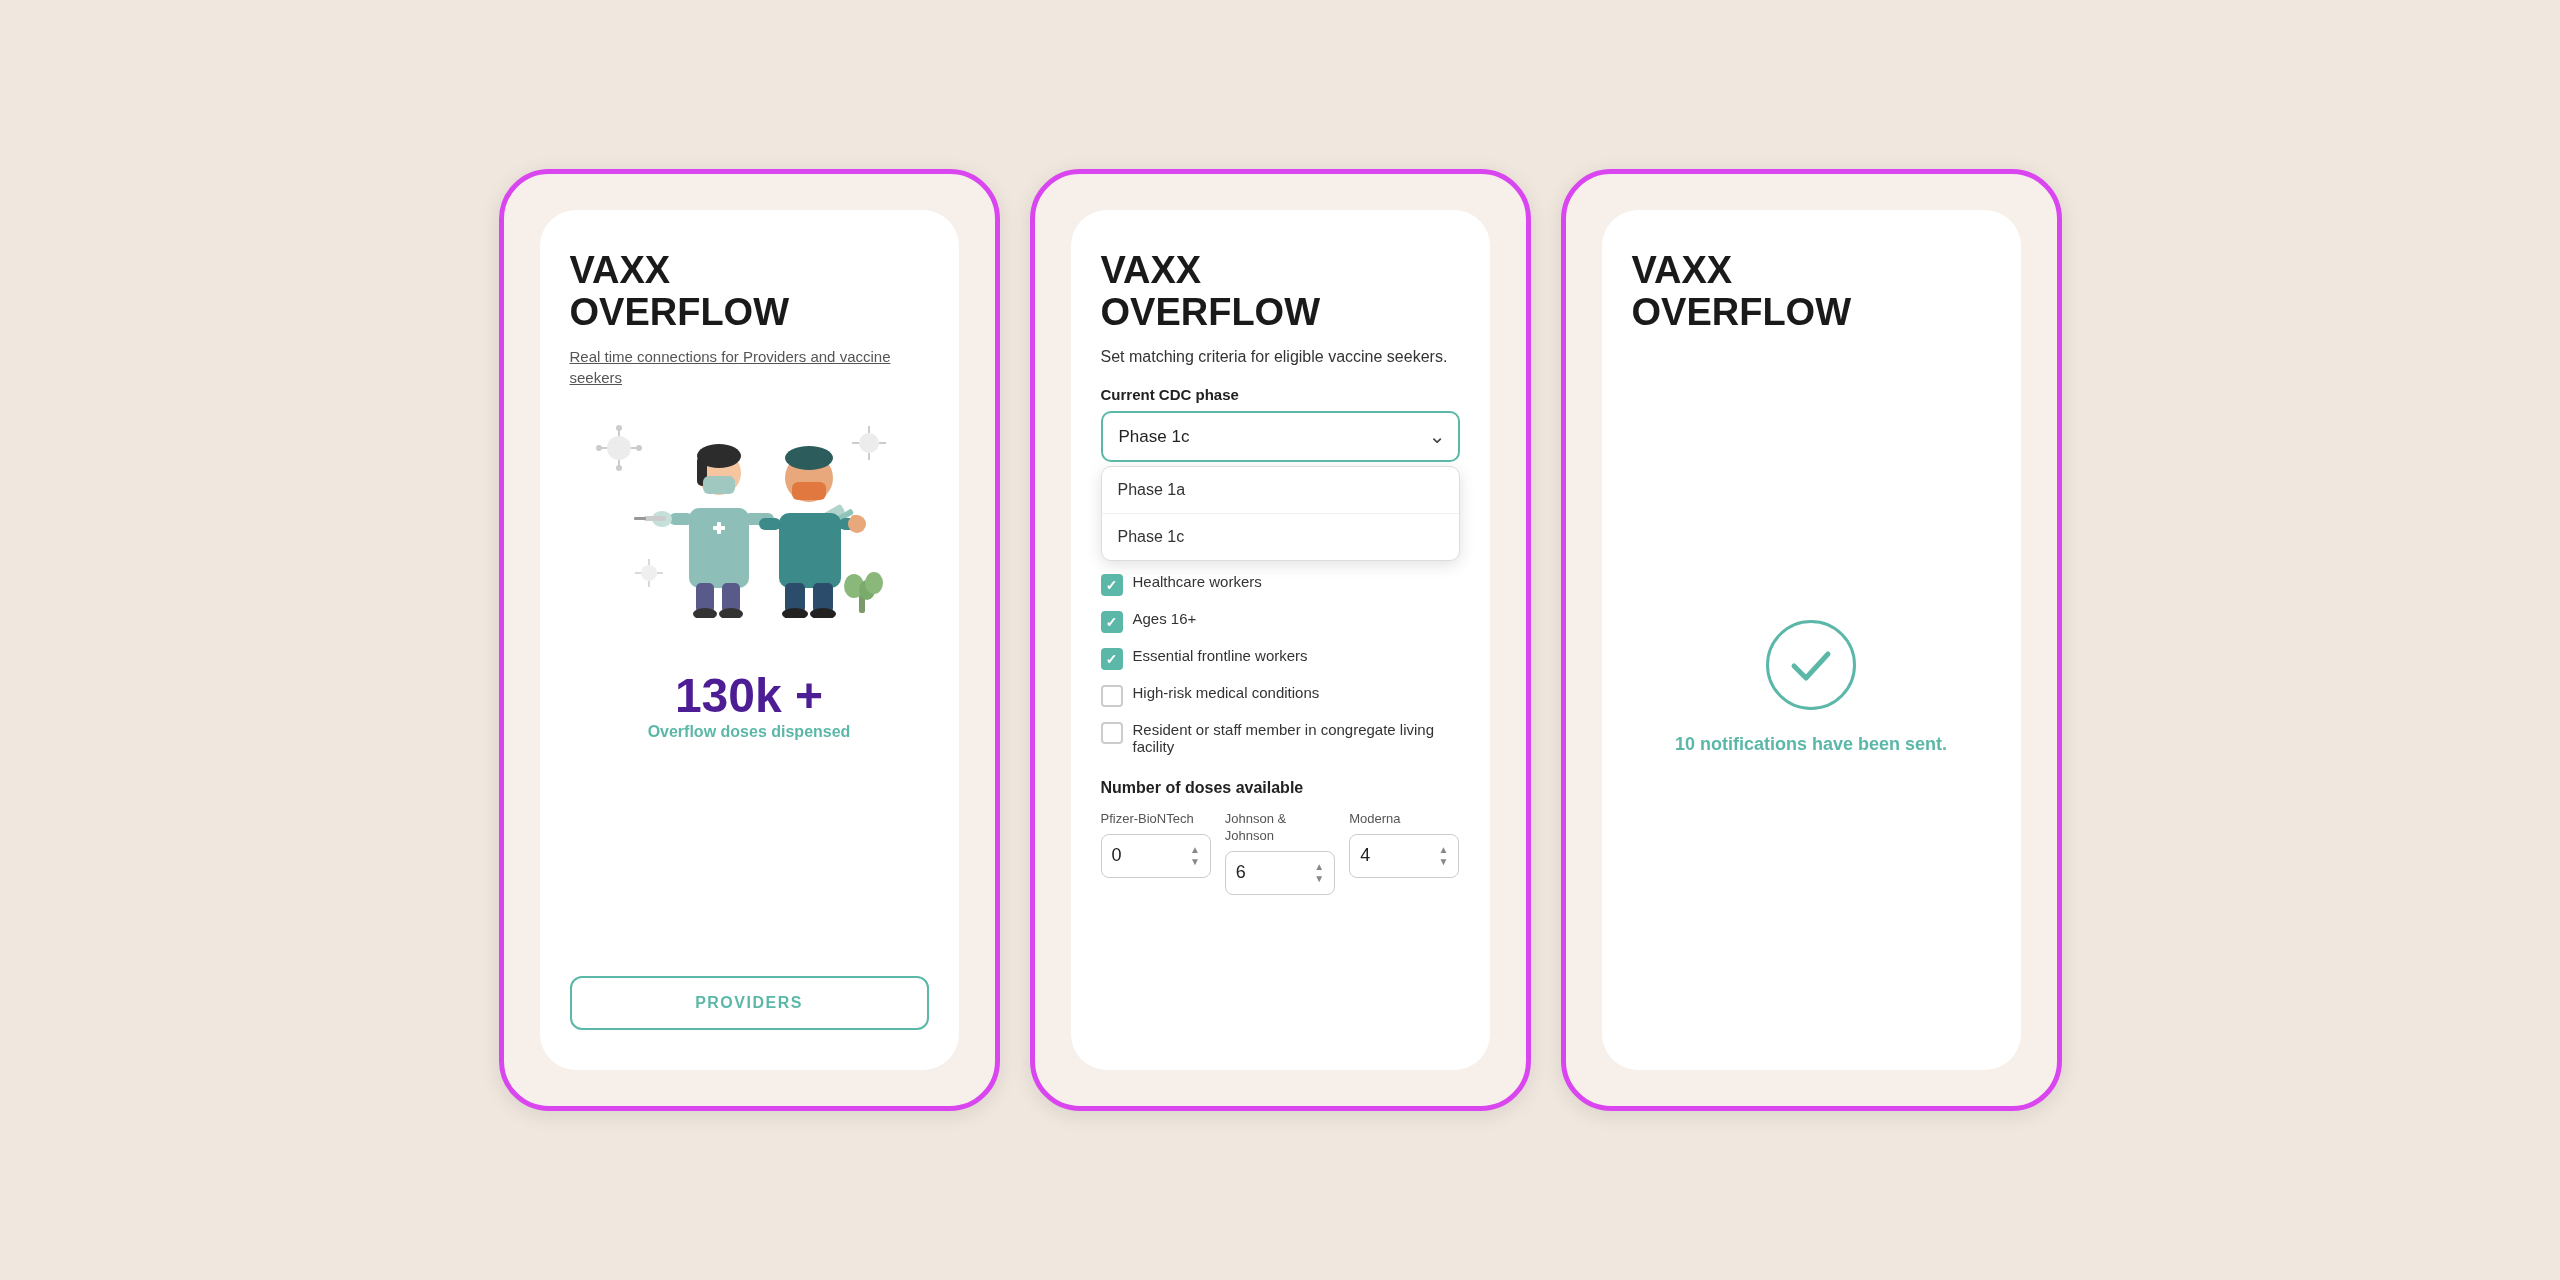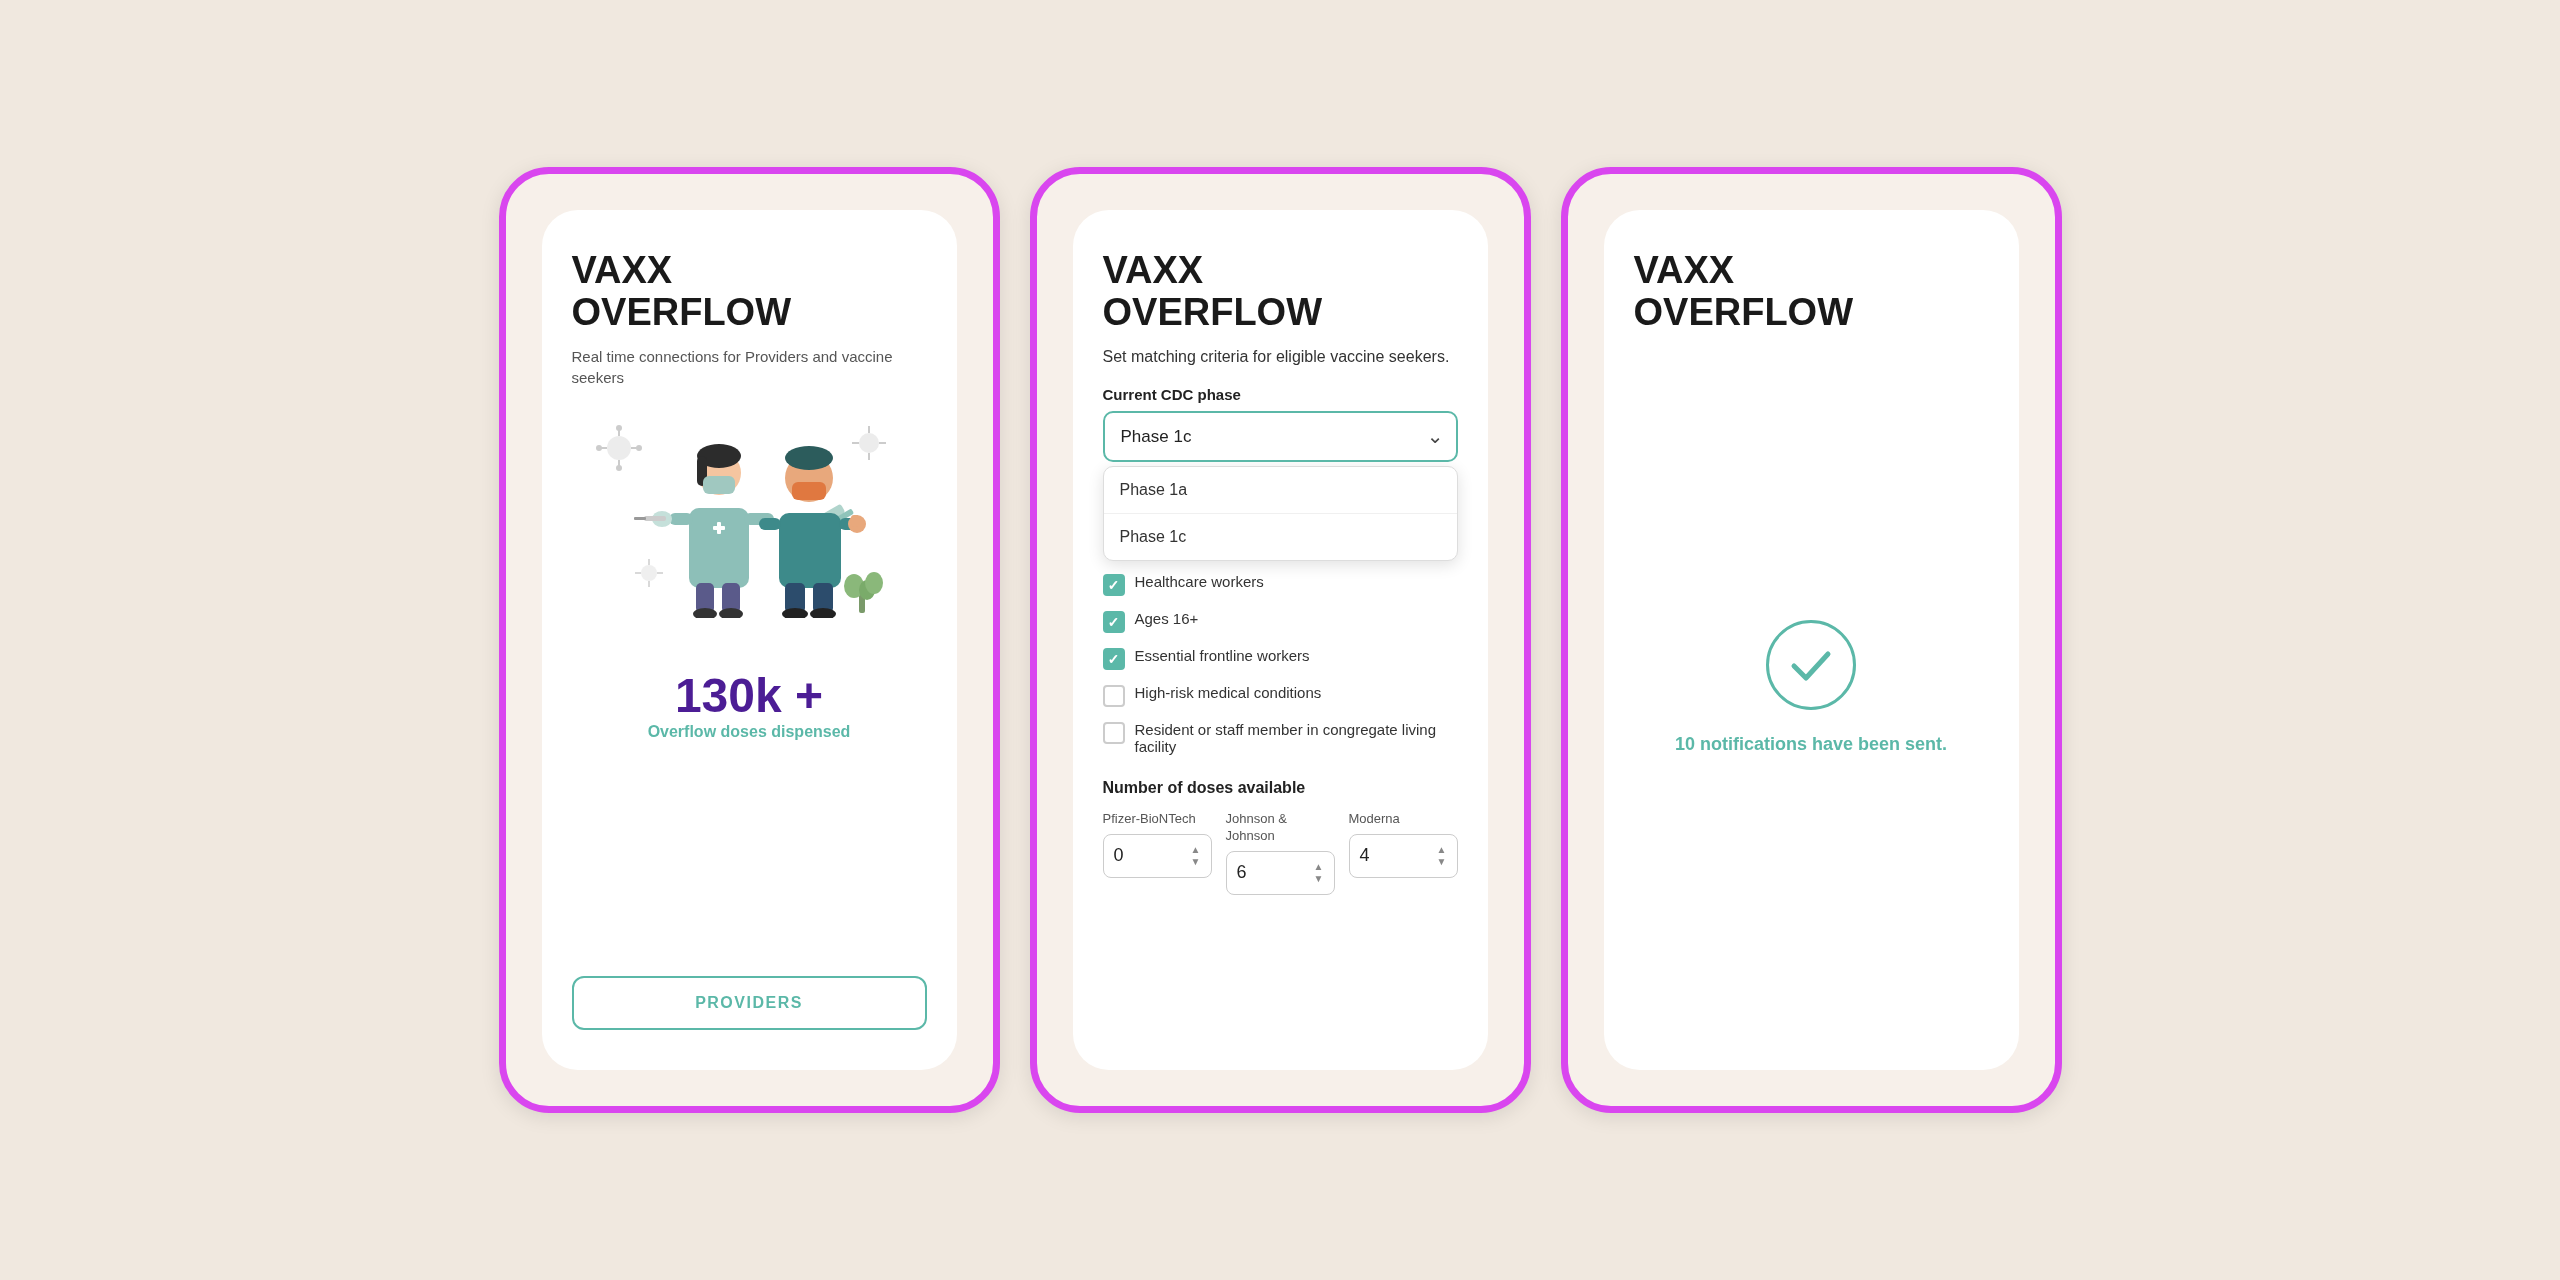--- a/index.html
+++ b/index.html
@@ -19,21 +19,21 @@
       justify-content: center;
     }
     .phone {
       background: #f7f0ea;
       border-radius: 50px;
       padding: 36px;
       width: 501px;
       min-height: 900px;
       position: relative;
       box-shadow: 0 4px 20px rgba(0,0,0,0.1);
-      border: 7px solid #d946ef;
+      border: 5px solid #d946ef;
     }
     .phone-inner {
       background: #ffffff;
       border-radius: 36px;
       padding: 40px 30px;
       min-height: 860px;
       display: flex;
       flex-direction: column;
     }
     
@@ -42,20 +42,21 @@
       font-weight: 900;
       line-height: 1.1;
       color: #1a1a1a;
       margin-bottom: 12px;
     }
     .app-subtitle {
       font-size: 15px;
       color: #555;
       line-height: 1.4;
       margin-bottom: 20px;
+      text-decoration: underline;
     }
     .illustration {
       width: 100%;
       height: 220px;
       display: flex;
       justify-content: center;
       align-items: center;
       margin-bottom: 20px;
     }
     .stats-section {

